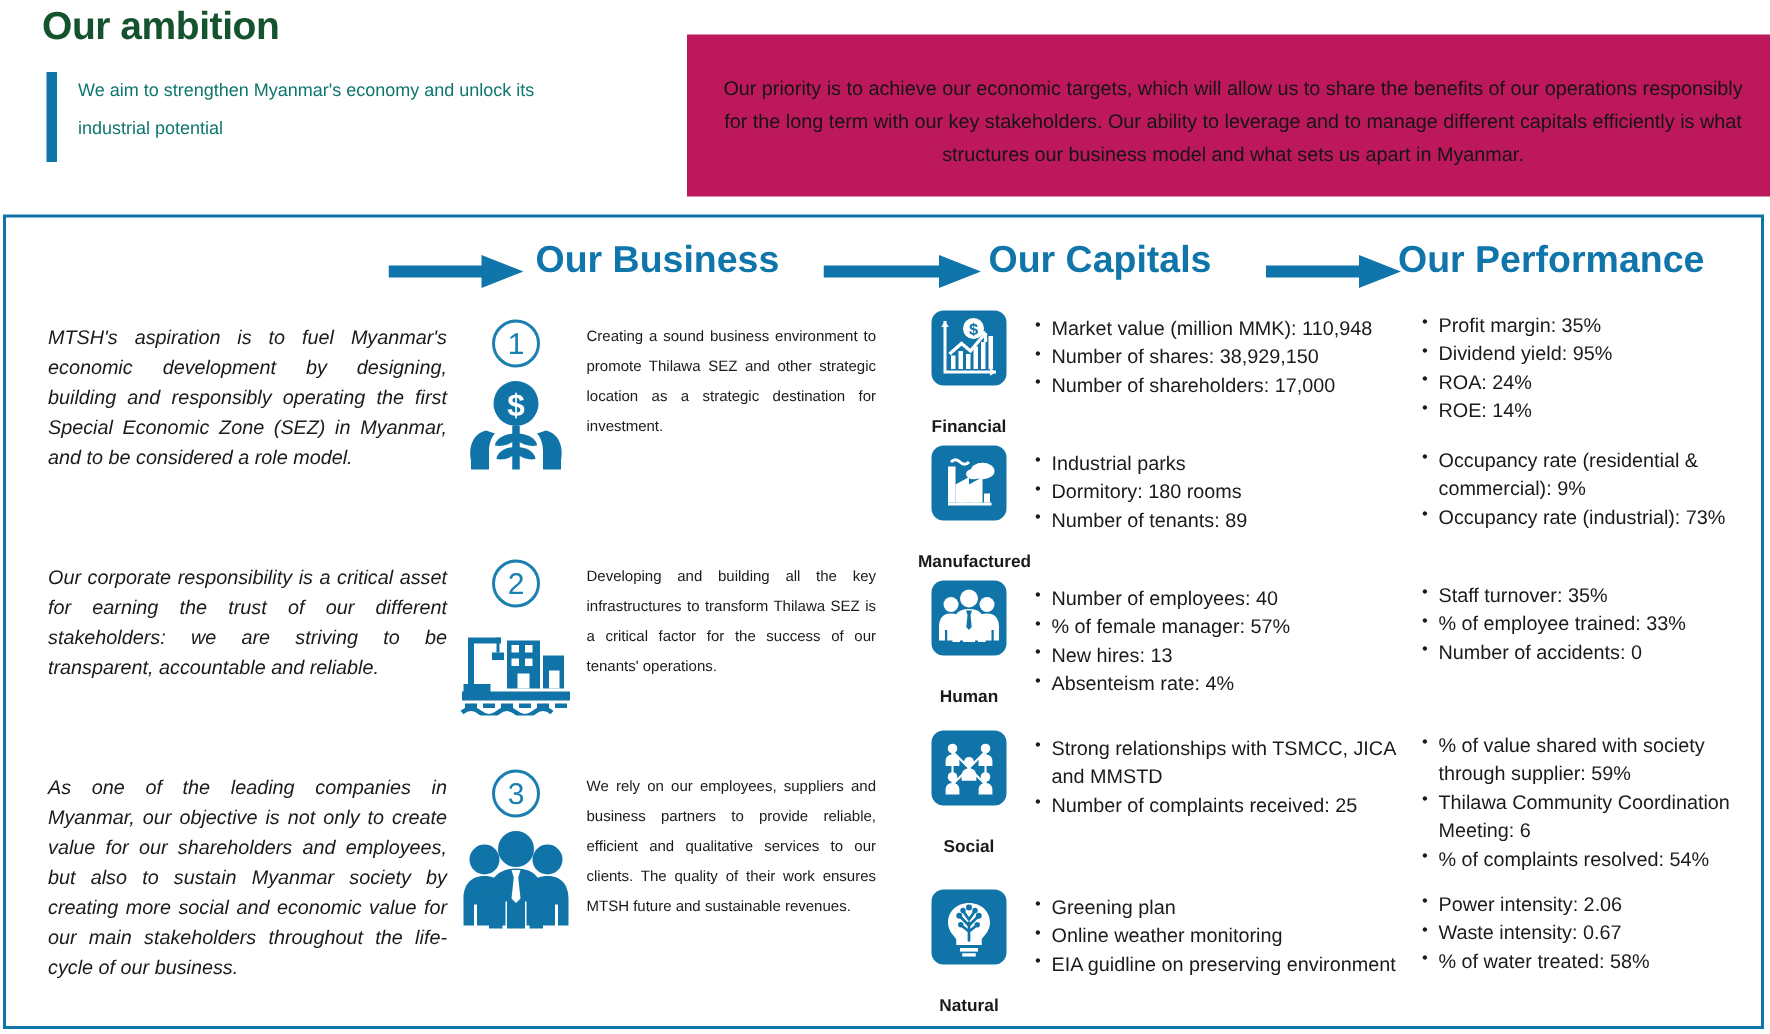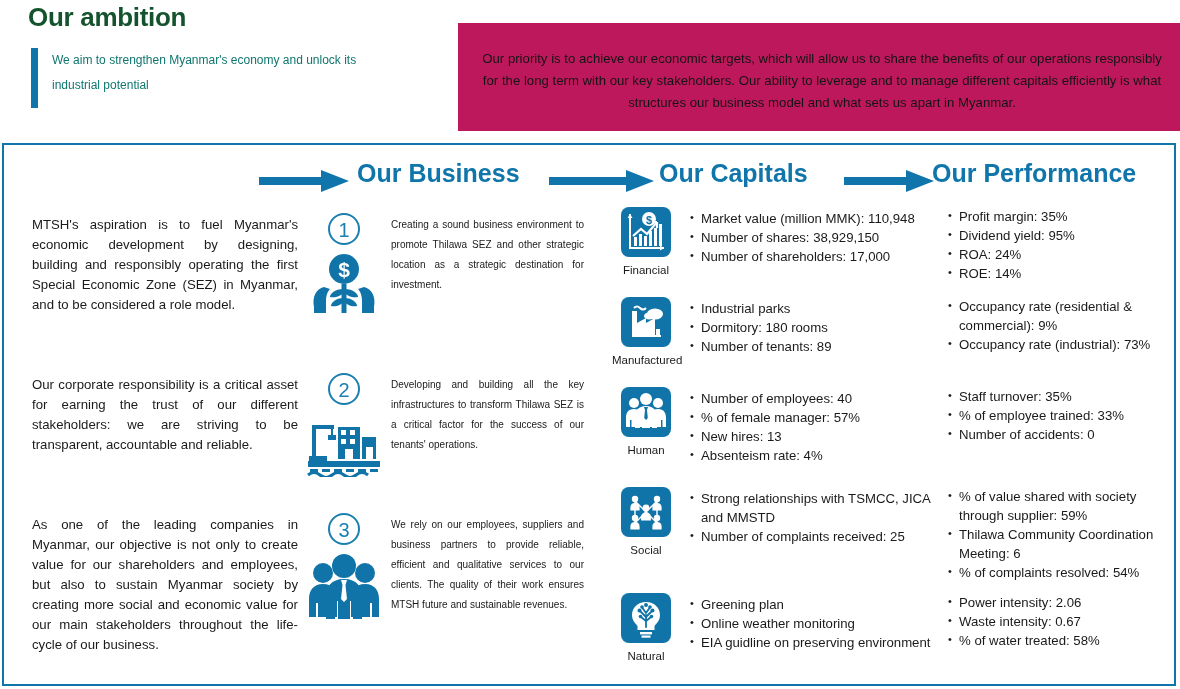--- a/index.html
+++ b/index.html
@@ -54,20 +54,21 @@
   .arrow{position:absolute;top:25px;height:22px;}
   #arrow-1{left:255px;width:90px;}
   #arrow-2{left:545px;width:105px;}
   #arrow-3{left:840px;width:90px;}
 
   
   .approach-p{
     position:absolute;left:28px;width:266px;
     font-size:13.2px;line-height:20px;color:#1a1a1a;
     text-align:justify;
+    font-style:italic;
   }
   #ap-0{top:70px;}
   #ap-1{top:230px;}
   #ap-2{top:370px;}
 
   
   .biz-row{position:absolute;left:295px;width:285px;}
   #biz-0{top:68px;}
   #biz-1{top:228px;}
   #biz-2{top:368px;}
@@ -93,21 +94,21 @@
   #cap-3{top:342px;}
   #cap-4{top:448px;}
   .cap-iconbox{
     position:absolute;left:0;top:0;width:68px;text-align:center;
   }
   .cap-tile{
     width:50px;height:50px;border-radius:8px;background:#1174a8;
     display:inline-block;position:relative;
   }
   .cap-label{
-    display:block;margin-top:3px;font-size:11.5px;font-weight:normal;
+    display:block;margin-top:17px;font-size:11.5px;font-weight:bold;
     color:#1a1a1a;text-align:center;
   }
   .cap-list{
     position:absolute;left:78px;top:2px;width:252px;
     font-size:13.2px;line-height:19px;
   }
   .cap-list .bullet-line{
     position:relative;padding-left:11px;margin-bottom:0px;
   }
   .cap-list .bullet-line:before{

